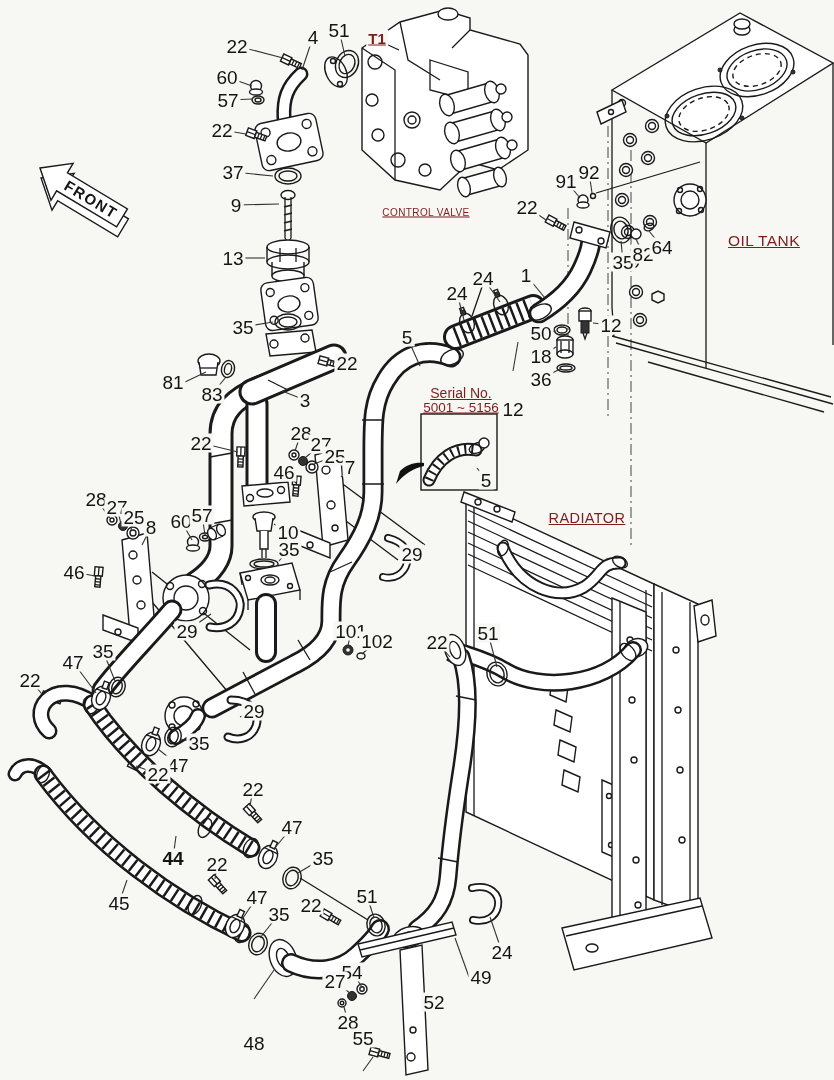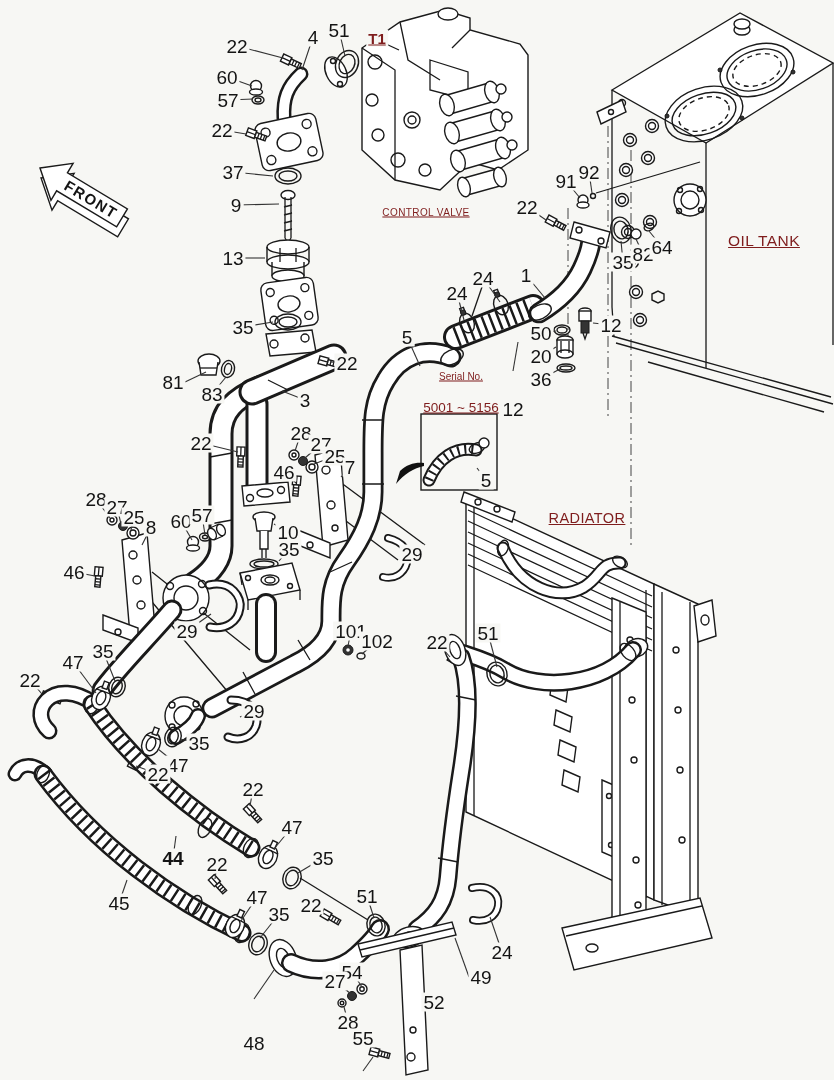--- a/index.html
+++ b/index.html
@@ -25,21 +25,21 @@
     line-height:1;z-index:30;white-space:nowrap;
   }
   .maplabel{
     position:absolute;transform:translate(-50%,-50%);
     color:#7f1d1d;z-index:25;white-space:nowrap;background:#f7f7f4;padding:0 2px;text-decoration:underline;
   }
   #lbl-control-valve{left:426px;top:212px;font-size:10px;letter-spacing:.4px;}
   #lbl-oil-tank{left:764px;top:241px;font-size:15.5px;letter-spacing:.4px;}
   #lbl-radiator{left:587px;top:518px;font-size:14.5px;letter-spacing:.4px;}
   #lbl-t1{left:377px;top:38px;font-size:15px;font-weight:bold;}
-  #lbl-serial1{left:461px;top:376px;font-size:10px;background:transparent;}
+  #lbl-serial1{left:461px;top:393px;font-size:14px;background:transparent;}
   #lbl-serial2{left:461px;top:407px;font-size:13.5px;background:transparent;}
 </style>
 </head>
 <body>
 
 <div id="stage">
 
 <svg id="art" width="834" height="1080" viewBox="0 0 834 1080">
   <defs>
     <path id="p_elbow4" d="M 301,74 C 287,87 283,99 284,118"></path>
@@ -610,21 +610,21 @@
       <div class="callout" style="left: 457px; top: 293px;">24</div>
       <div class="callout" style="left: 526px; top: 275px;">1</div>
       <div class="callout" style="left: 589px; top: 172px;">92</div>
       <div class="callout" style="left: 566px; top: 181px;">91</div>
       <div class="callout" style="left: 527px; top: 207px;">22</div>
       <div class="callout" style="left: 623px; top: 262px;">35</div>
       <div class="callout" style="left: 643px; top: 254px;">82</div>
       <div class="callout" style="left: 662px; top: 247px;">64</div>
       <div class="callout" style="left: 541px; top: 333px;">50</div>
       <div class="callout" style="left: 611px; top: 325px;">12</div>
-      <div class="callout" style="left: 541px; top: 356px;">20</div>
+      <div class="callout" style="left: 541px; top: 356px;">18</div>
       <div class="callout" style="left: 541px; top: 379px; text-align: center;">36</div>
       <div class="callout" style="left: 513px; top: 371px; margin-top: 38px;">12</div>
       <div class="callout" style="left: 301px; top: 433px;">28</div>
       <div class="callout" style="left: 321px; top: 444px;">27</div>
       <div class="callout" style="left: 335px; top: 456px;">25</div>
       <div class="callout" style="left: 350px; top: 467px;">7</div>
       <div class="callout" style="left: 284px; top: 472px;">46</div>
       <div class="callout" style="left: 201px; top: 443px;">22</div>
       <div class="callout" style="left: 288px; top: 532px;">10</div>
       <div class="callout" style="left: 289px; top: 549px;">35</div>

